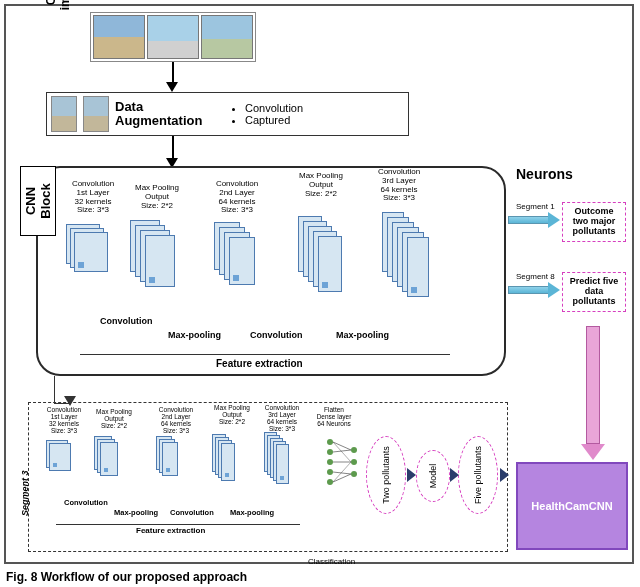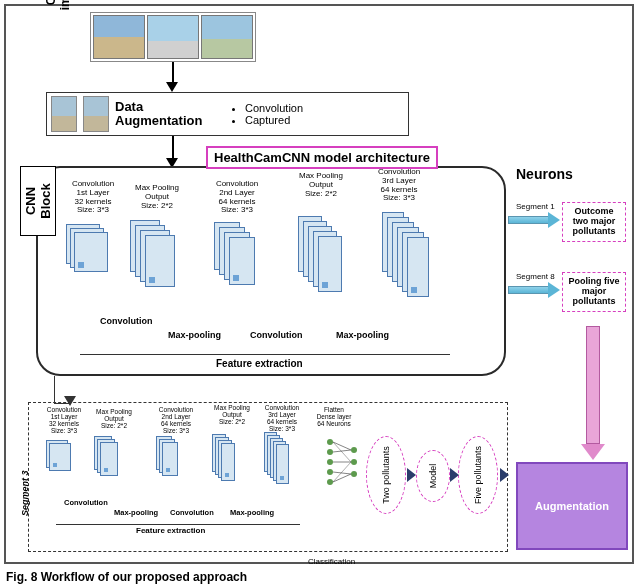--- a/index.html
+++ b/index.html
@@ -90,21 +90,20 @@
     <div class="augtitle">Data Augmentation</div>
     <ul class="auglist">
       <li>Convolution</li>
       <li>Captured</li>
     </ul>
   </div>
 
   <div class="line-v" style="left:166px; top:130px; height:22px;"></div>
   <div class="arrow-down" style="left:160px; top:152px;"></div>
 
-  <div class="model-header">HealthCamCNN model architecture</div>
 
   <div class="cnnblock"></div>
   <div class="cnn-side">CNN Block</div>
   <div class="outcome">Neurons</div>
 
   <div class="lbl" style="left:60px; top:174px; width:54px; white-space:pre-line;">Convolution
 1st Layer
 32 kernels
 Size: 3*3</div>
   <div class="lbl" style="left:124px; top:178px; width:54px; white-space:pre-line;">Max Pooling
@@ -178,21 +177,21 @@
       <div class="shaft"></div>
       <div class="head"></div>
     </div>
   <div class="out-box" style="left:556px; top:196px;">Outcome two major pollutants</div>
 
   <div class="out-seg" style="left:510px; top:266px;">Segment 8</div>
   <div class="out-arrow" style="top:276px;">
       <div class="shaft"></div>
       <div class="head"></div>
     </div>
-  <div class="out-box" style="left:556px; top:266px;">Pooling five major pollutants</div>
+  <div class="out-box" style="left:556px; top:266px;">Predict five data pollutants</div>
 
   <div class="connector" style="left:48px; top:370px; width:16px; height:28px;"></div>
   <div class="arrow-down" style="left:58px; top:390px; border-top-color:#333;"></div>
 
   <div class="seg3"></div>
   <div class="seg3-side">Segment 3</div>
 
   <div class="lbl" style="left:36px; top:400px; width:44px; font-size:6.5px; white-space:pre-line;">Convolution
 1st Layer
 32 kernels
@@ -295,20 +294,20 @@
   <div style="position:absolute; left:401px; top:462px; width:0;height:0;border-top:7px solid transparent;border-bottom:7px solid transparent;border-left:9px solid #2a3d6b;"></div>
   <div style="position:absolute; left:444px; top:462px; width:0;height:0;border-top:7px solid transparent;border-bottom:7px solid transparent;border-left:9px solid #2a3d6b;"></div>
   <div style="position:absolute; left:494px; top:462px; width:0;height:0;border-top:7px solid transparent;border-bottom:7px solid transparent;border-left:9px solid #2a3d6b;"></div>
 
   <div class="big-arrow">
     <div class="vshaft" style="left:580px; top:320px; height:118px;"></div>
     <div class="vhead" style="left:575px; top:438px;"></div>
   </div>
 
   <div class="final-box">
-    <div>Augmentation</div>
+    <div>HealthCamCNN</div>
   </div>
 
 </div>
 
 <div class="caption">
   <b>Fig. 8  Workflow of our proposed approach</b>
 </div>
 
 </body></html>

